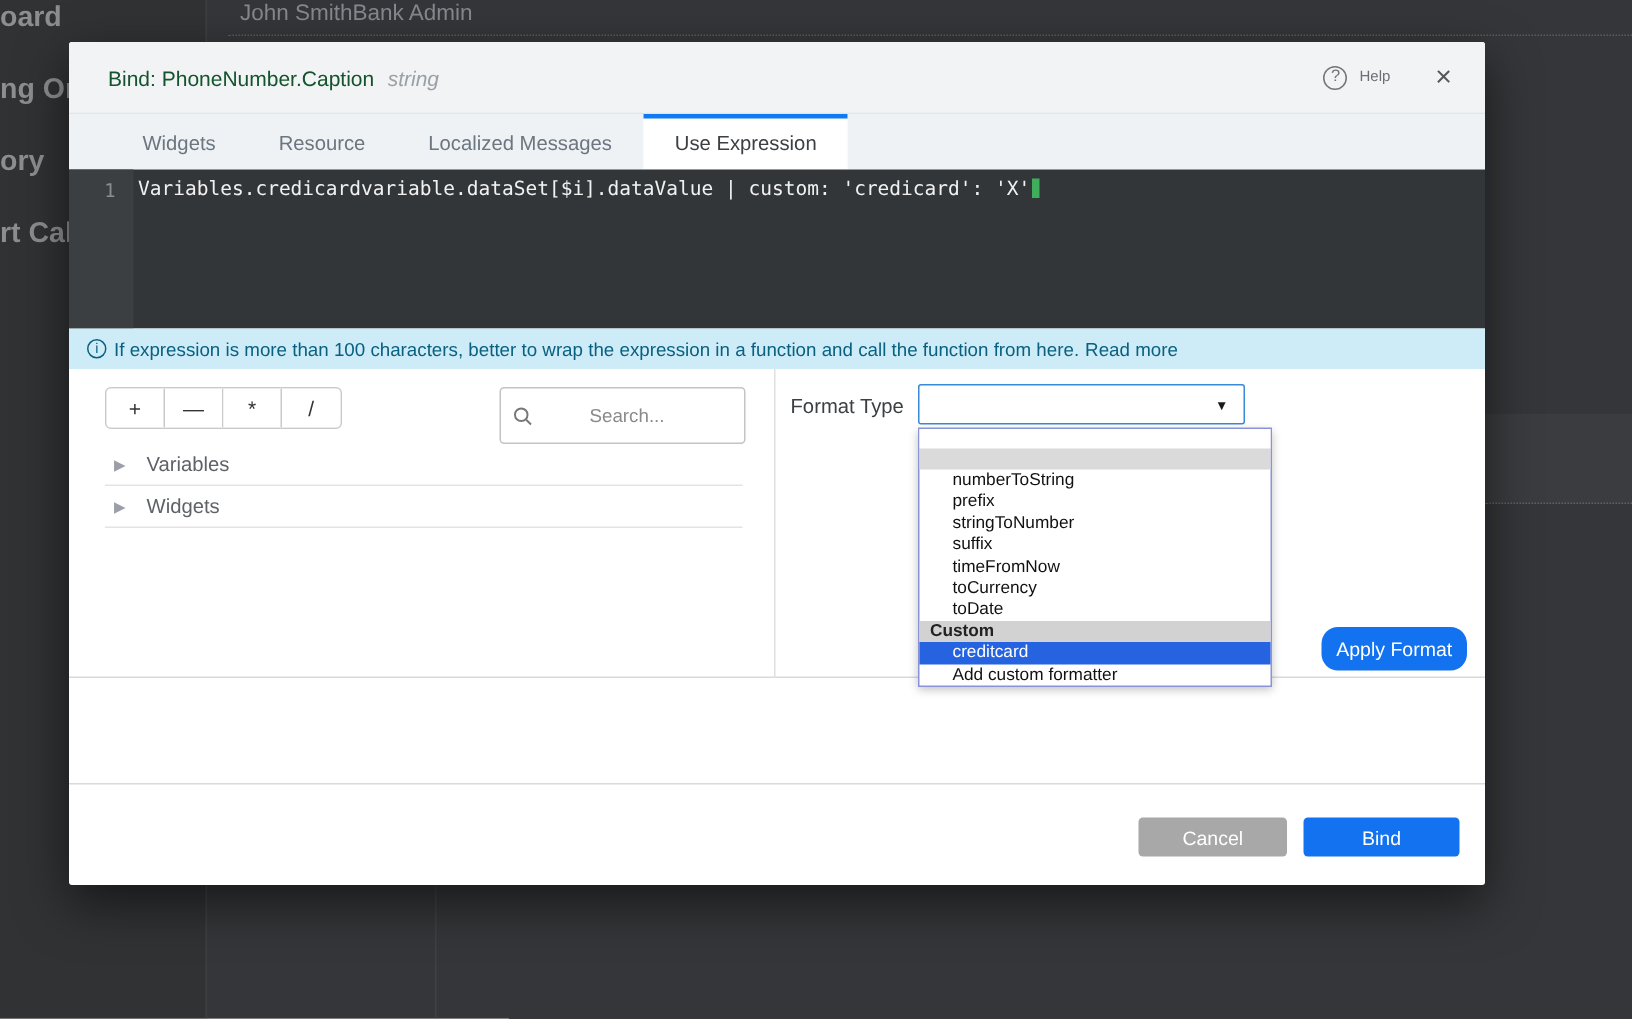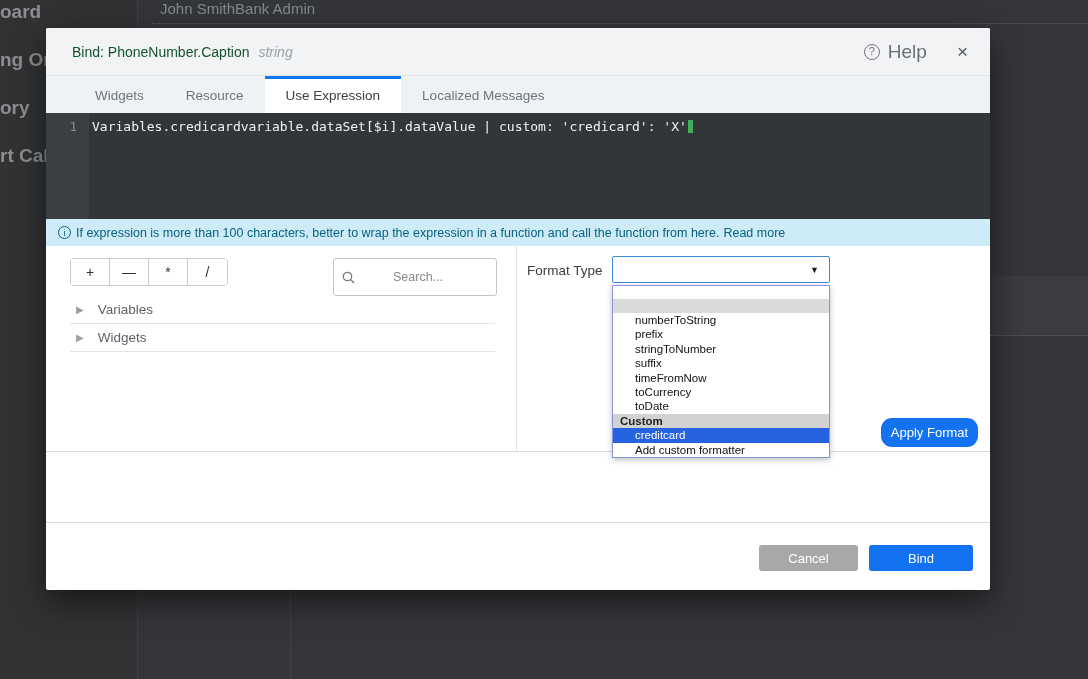--- a/index.html
+++ b/index.html
@@ -23,21 +23,21 @@
     background: #ffffff; border-radius: 2px; box-shadow: 0 12px 34px rgba(0,0,0,0.55); }
 
   .modal-header { position: absolute; left: 0; top: 0; width: 100%; height: 48px;
     background: #f1f3f4; border-bottom: 1px solid #e2e4e6; border-radius: 2px 2px 0 0;
     display: flex; align-items: center; padding: 0 22px 0 26px; }
   .modal-title { font-size: 14px; color: #14532d; }
   .modal-title-suffix { font-size: 14px; font-style: italic; color: #9aa0a6; margin-left: 9px; }
   .header-right { margin-left: auto; display: flex; align-items: center; gap: 8px; }
   .help-icon { width: 16px; height: 16px; border: 1.4px solid #737579; border-radius: 50%;
     color: #737579; font-size: 11px; line-height: 13px; text-align: center; cursor: pointer; }
-  .help-label { font-size: 19px; color: #6c7075; cursor: pointer; margin-right: 22px; }
+  .help-label { font-size: 10px; color: #6c7075; cursor: pointer; margin-right: 22px; }
   .close-icon { font-size: 19px; color: #56595c; cursor: pointer; line-height: 19px; }
 
   
   .tabbar { position: absolute; left: 0; top: 48px; width: 100%; height: 37px;
     background: #eef2f5; display: flex; padding-left: 28px; }
   .tab { height: 37px; line-height: 34px; padding: 0 21px; font-size: 13.5px; color: #6b7680;
     cursor: pointer; border-top: 3px solid transparent; }
   .tab.active { background: #ffffff; color: #3c4043; border-top: 3px solid #0f7af4; }
 
   
@@ -78,21 +78,21 @@
   .tree-caret { color: #9aa0a6; font-size: 10px; margin: 0 14px 0 6px; }
   .tree-label { font-size: 13.5px; color: #5f6368; }
 
   .format-label { position: absolute; left: 481px; top: 17px; font-size: 13.5px; color: #3c4043; }
 
   .format-select { position: absolute; left: 566px; top: 10px; width: 218px; height: 27px;
     border: 1.5px solid #3a8ad8; border-radius: 2px; background: #fff; cursor: pointer;
     display: flex; align-items: center; justify-content: flex-end; padding-right: 10px; }
   .select-arrow { font-size: 9px; color: #1a1a1a; }
 
-  .dropdown { position: absolute; left: 566px; top: 39px; width: 218px;
+  .dropdown { position: absolute; left: 566px; top: 39px; width: 236px;
     background: #fff; border: 1px solid #8a92d8; box-shadow: 0 2px 6px rgba(0,0,0,0.25); z-index: 5; }
   .dd-blank { height: 13px; background: #fff; cursor: pointer; }
   .dd-empty { height: 14px; background: #dadada; cursor: pointer; }
   .dd-row { height: 14.4px; line-height: 14.4px; font-size: 11.5px; color: #111; padding-left: 22px;
     cursor: pointer; white-space: nowrap; overflow: hidden; }
   .dd-group { height: 14.4px; line-height: 14.4px; font-size: 11.5px; font-weight: 700; color: #222;
     background: #d2d2d2; padding-left: 7px; }
   .dd-row.highlight { background: #2563e0; color: #ffffff; }
 
   .btn { border: none; border-radius: 3px; font-family: "Liberation Sans", sans-serif;
@@ -131,22 +131,22 @@
       <span class="header-right">
         <span class="help-icon">?</span>
         <span class="help-label">Help</span>
         <span class="close-icon">×</span>
       </span>
     </div>
 
     <div class="tabbar">
       <div class="tab">Widgets</div>
       <div class="tab">Resource</div>
+      <div class="tab">Localized Messages</div>
       <div class="tab active">Use Expression</div>
-      <div class="tab">Localized Messages</div>
     </div>
 
     <div class="editor">
       <div class="editor-gutter">
         <span class="gutter-line">1</span>
       </div>
       <div class="code-line"><span>Variables.credicardvariable.dataSet[$i].dataValue | custom: 'credicard': 'X'</span><span class="cursor"></span></div>
     </div>
 
     <div class="infobar">

